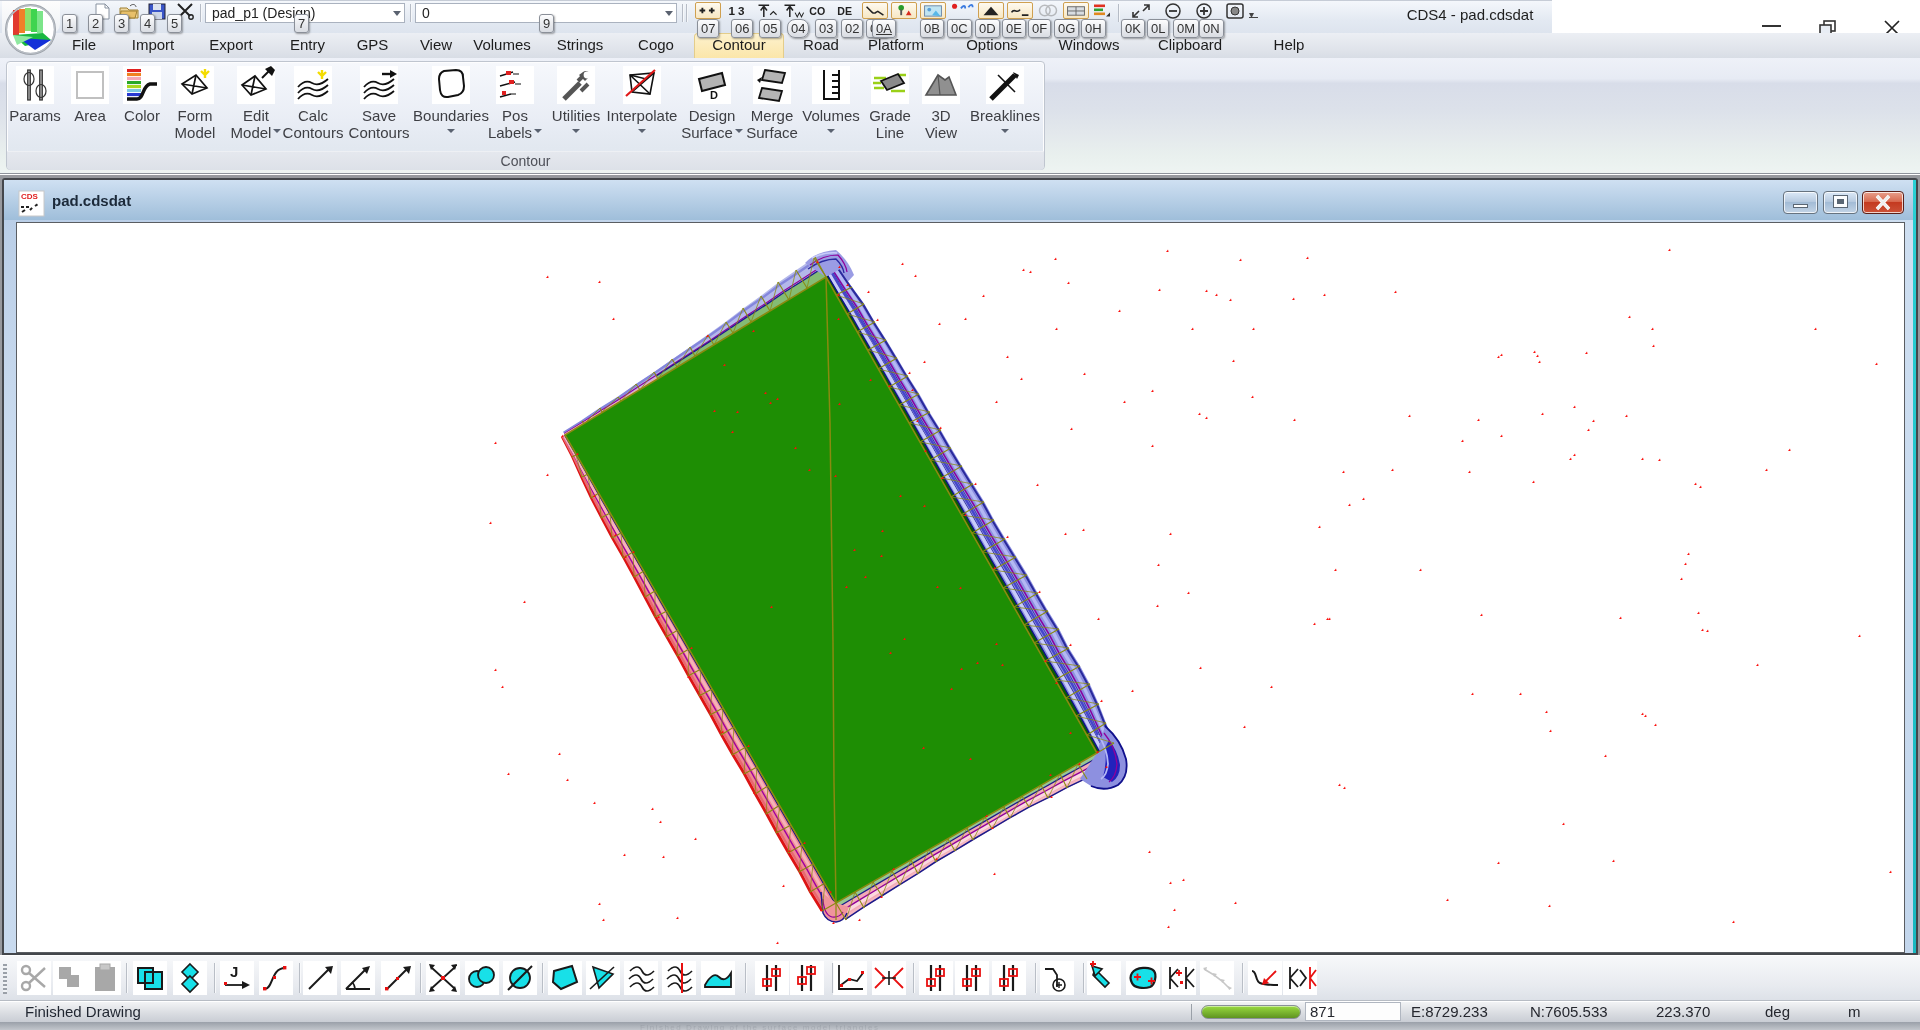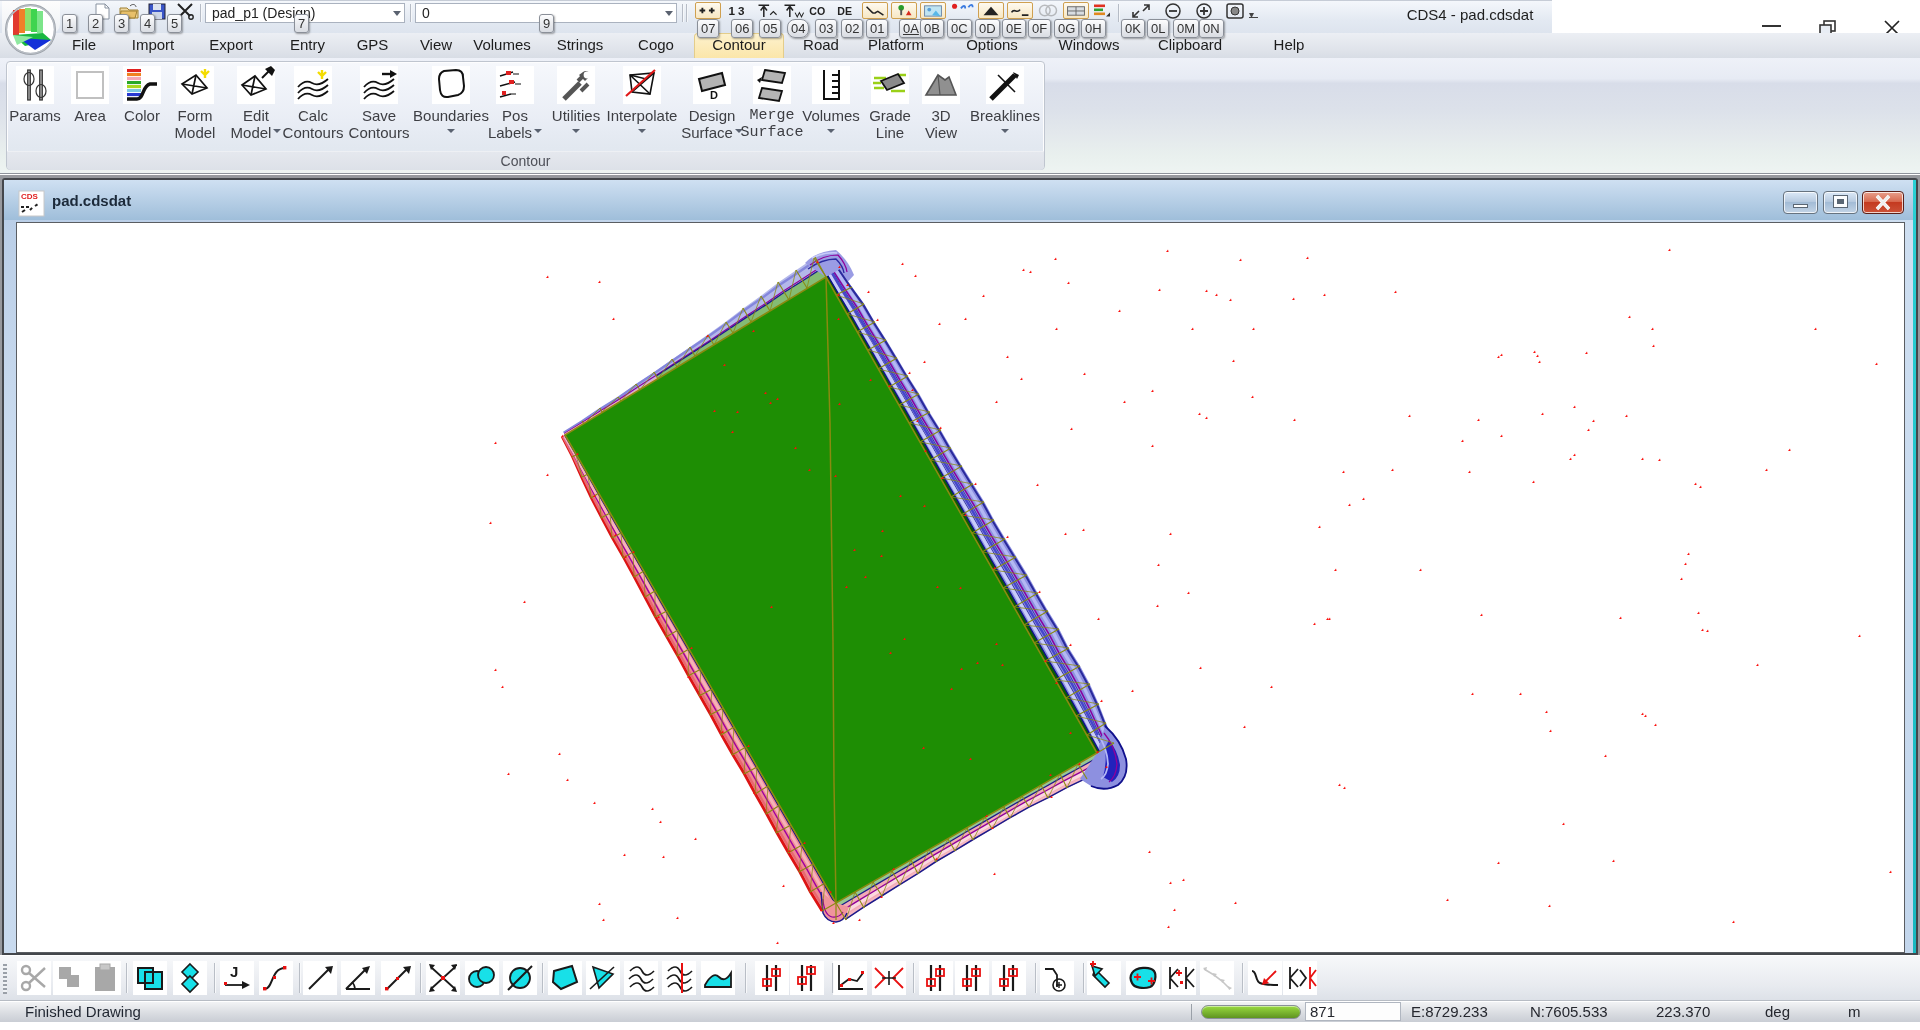--- a/index.html
+++ b/index.html
@@ -189,21 +189,21 @@
     <div class="keytip" style="left:167px;top:13px;">5</div>
     <div class="keytip" style="left:294px;top:13px;">7</div>
     <div class="keytip" style="left:539px;top:13px;">9</div>
     <div class="keytip" style="left:697px;top:18px;">07</div>
     <div class="keytip" style="left:731px;top:18px;">06</div>
     <div class="keytip" style="left:759px;top:18px;">05</div>
     <div class="keytip" style="left:787px;top:18px;border-radius:8px;">04</div>
     <div class="keytip" style="left:815px;top:18px;">03</div>
     <div class="keytip" style="left:841px;top:18px;">02</div>
     <div class="keytip" style="left:866px;top:18px;">01</div>
-    <div class="keytip" style="left:899px;top:18px;text-decoration:underline;">0A</div>
+    <div class="keytip" style="left:872px;top:18px;text-decoration:underline;">0A</div>
     <div class="keytip" style="left:920px;top:18px;">0B</div>
     <div class="keytip" style="left:947px;top:18px;">0C</div>
     <div class="keytip" style="left:975px;top:18px;">0D</div>
     <div class="keytip" style="left:1002px;top:18px;">0E</div>
     <div class="keytip" style="left:1028px;top:18px;">0F</div>
     <div class="keytip" style="left:1054px;top:18px;">0G</div>
     <div class="keytip" style="left:1081px;top:18px;">0H</div>
     <div class="keytip" style="left:1121px;top:18px;">0K</div>
     <div class="keytip" style="left:1147px;top:18px;">0L</div>
     <div class="keytip" style="left:1173px;top:18px;">0M</div>
@@ -384,21 +384,21 @@
 <span class="rarr"></span></div>
       </div>
     <div class="rbtn" style="left:676px;width:72px;">
         <svg class="ricon" viewBox="0 0 38 38">
           <path d="M6 13l23-6 3 12-23 6z" fill="#b4b4b4" stroke="#111" stroke-width="2"></path>
           <text x="17" y="33" font-size="11" font-weight="bold" fill="#111" font-family="Liberation Sans">D</text>
         </svg>
         <div class="rlab">Design
 Surface<span class="rarr" style="margin-left:2px"></span></div>
       </div>
-    <div class="rbtn" style="left:740px;width:64px;font-family:Liberation Mono, monospace;">
+    <div class="rbtn" style="left:740px;width:64px;">
         <svg class="ricon" viewBox="0 0 38 38">
           <path d="M12 4l20 3-3 10-20-3z" fill="#b4b4b4" stroke="#111" stroke-width="1.8"></path>
           <path d="M9 22l20 3-3 10-20-3z" fill="#b4b4b4" stroke="#111" stroke-width="1.8"></path>
           <path d="M4 14l5-3-2 6z" fill="#111"></path>
         </svg>
         <div class="rlab">Merge
 Surface</div>
       </div>
     <div class="rbtn" style="left:799px;width:64px;">
         <svg class="ricon" viewBox="0 0 38 38">
@@ -1095,13 +1095,16 @@
       <div class="fld" style="left:25px;color:#1f2530;">Finished Drawing</div>
 <div class="fld" style="left:1191px;top:2px;width:1px;height:16px;background:#9aa0a8;"></div>
 <div class="fld" style="left:1201px;top:3px;width:100px;height:14px;border:1px solid #8a9098;border-radius:7px;background:linear-gradient(#9adb40,#5f9421);box-shadow:inset 0 1px 0 rgba(255,255,255,.5);"></div>
 <div class="fld" style="left:1305px;top:0;width:96px;height:19px;background:#fdfdfd;border:1px solid #b0b6c0;padding:0 4px;line-height:18px;">871</div>
 <div class="fld" style="left:1411px;">E:8729.233</div>
 <div class="fld" style="left:1530px;">N:7605.533</div>
 <div class="fld" style="left:1656px;">223.370</div>
 <div class="fld" style="left:1765px;">deg</div>
 <div class="fld" style="left:1848px;">m</div>
     </div>
+  <div id="bottomstrip" class="abs">
+      <span style="position:absolute;left:640px;top:1px;font-size:8px;color:rgba(60,65,75,0.14);letter-spacing:1.5px;">Finished Drawing of the surface model triangles</span>
+    </div>
 </div>
 
 </body></html>

